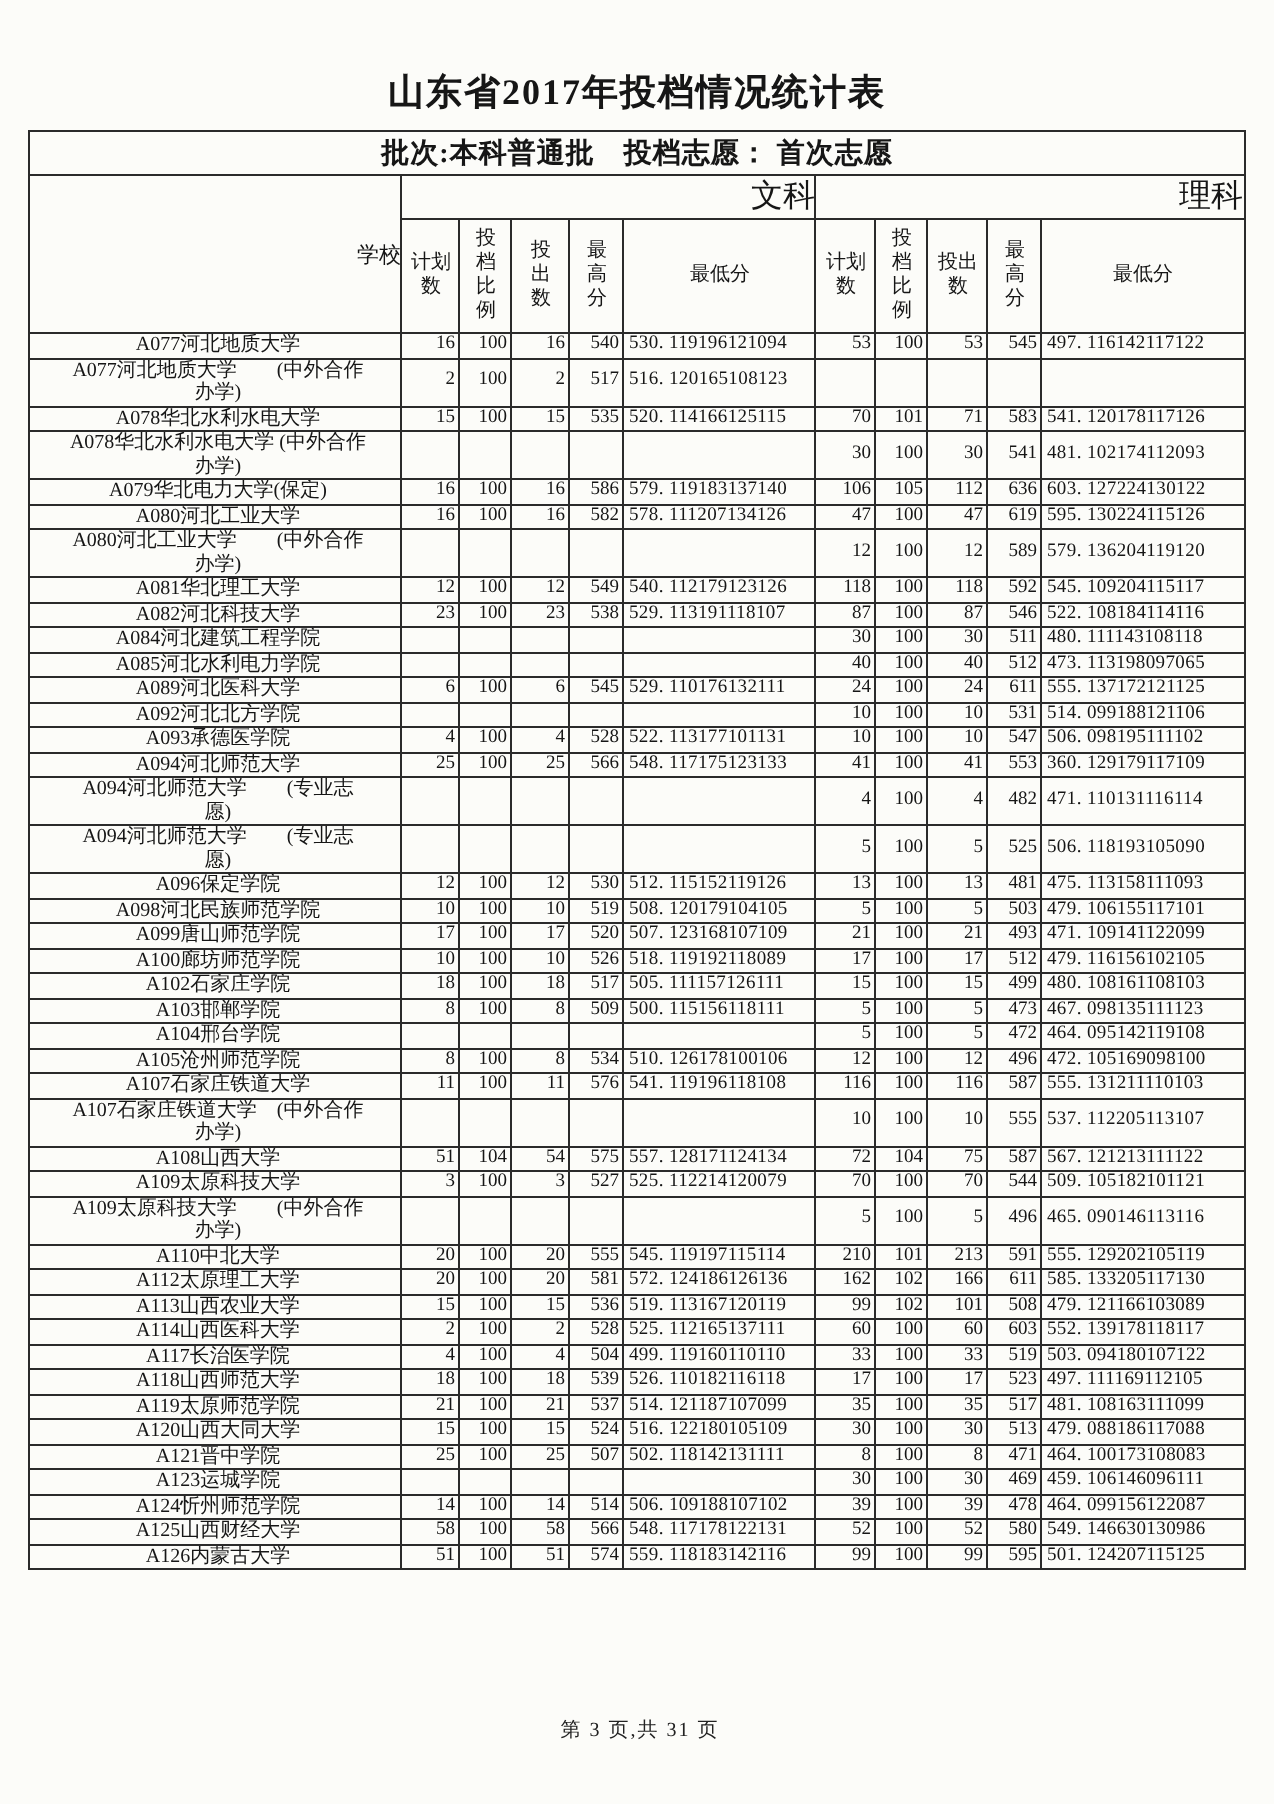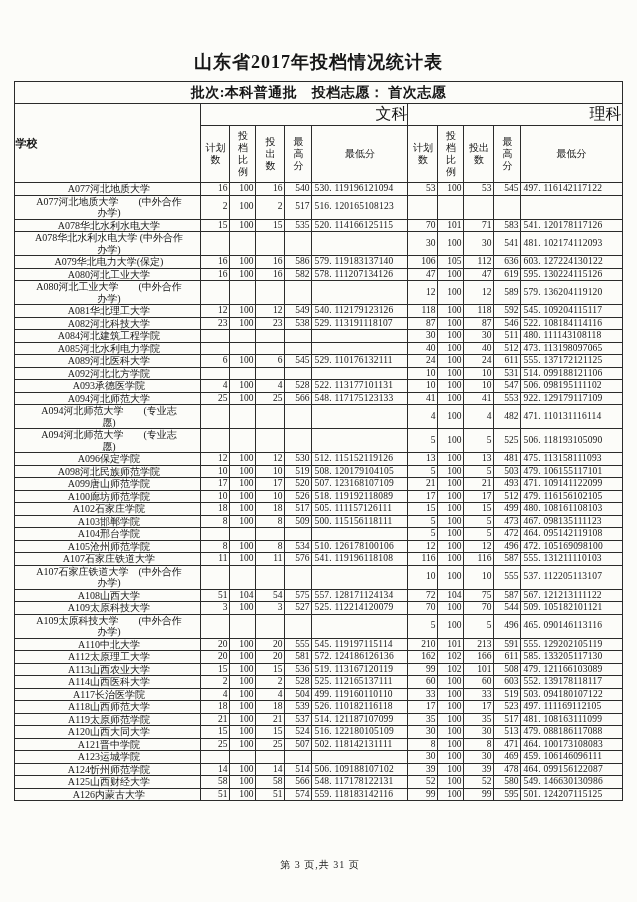--- a/index.html
+++ b/index.html
@@ -7,21 +7,21 @@
     position:relative;
     width:637px; height:902px;
     margin:0 auto;
     background:#fcfcf9;
     font-family:"Liberation Serif","DejaVu Serif",serif;
     color:#161616;
     box-sizing:border-box;
     overflow:hidden;
   }
   .doc-title {
-    padding-top:50px;
+    padding-top:34px;
     text-align:center;
     font-size:18px;
     font-weight:bold;
     letter-spacing:1px;
     line-height:24px;
   }
   table.main-table {
     width:607px;
     margin:7px auto 0 auto;
     border-collapse:collapse;
@@ -39,22 +39,22 @@
     letter-spacing:0.5px;
   }
   th.section-h {
     font-size:16px;
     font-weight:normal;
     height:15px;
     text-align:right;
   }
   th.school-h {
     font-size:11px;
-    font-weight:bold;
-    text-align:left;
+    font-weight:normal;
+    text-align:right;
     vertical-align:middle;
   }
   tr.subhead th {
     font-size:10px;
     font-weight:normal;
     white-space:pre-line;
     text-align:center;
     vertical-align:middle;
     height:56px;
     line-height:12px;
@@ -340,21 +340,21 @@
           <td class="school">A094河北师范大学</td>
           <td class="num">25</td>
           <td class="num">100</td>
           <td class="num">25</td>
           <td class="num">566</td>
           <td class="min-score">548. 117175123133</td>
           <td class="num">41</td>
           <td class="num">100</td>
           <td class="num">41</td>
           <td class="num">553</td>
-          <td class="min-score">922. 129179117109</td>
+          <td class="min-score">360. 129179117109</td>
         </tr>
         <tr>
           <td class="school">A094河北师范大学　　(专业志
 愿)</td>
           <td class="num"></td>
           <td class="num"></td>
           <td class="num"></td>
           <td class="num"></td>
           <td class="min-score"></td>
           <td class="num">4</td>

